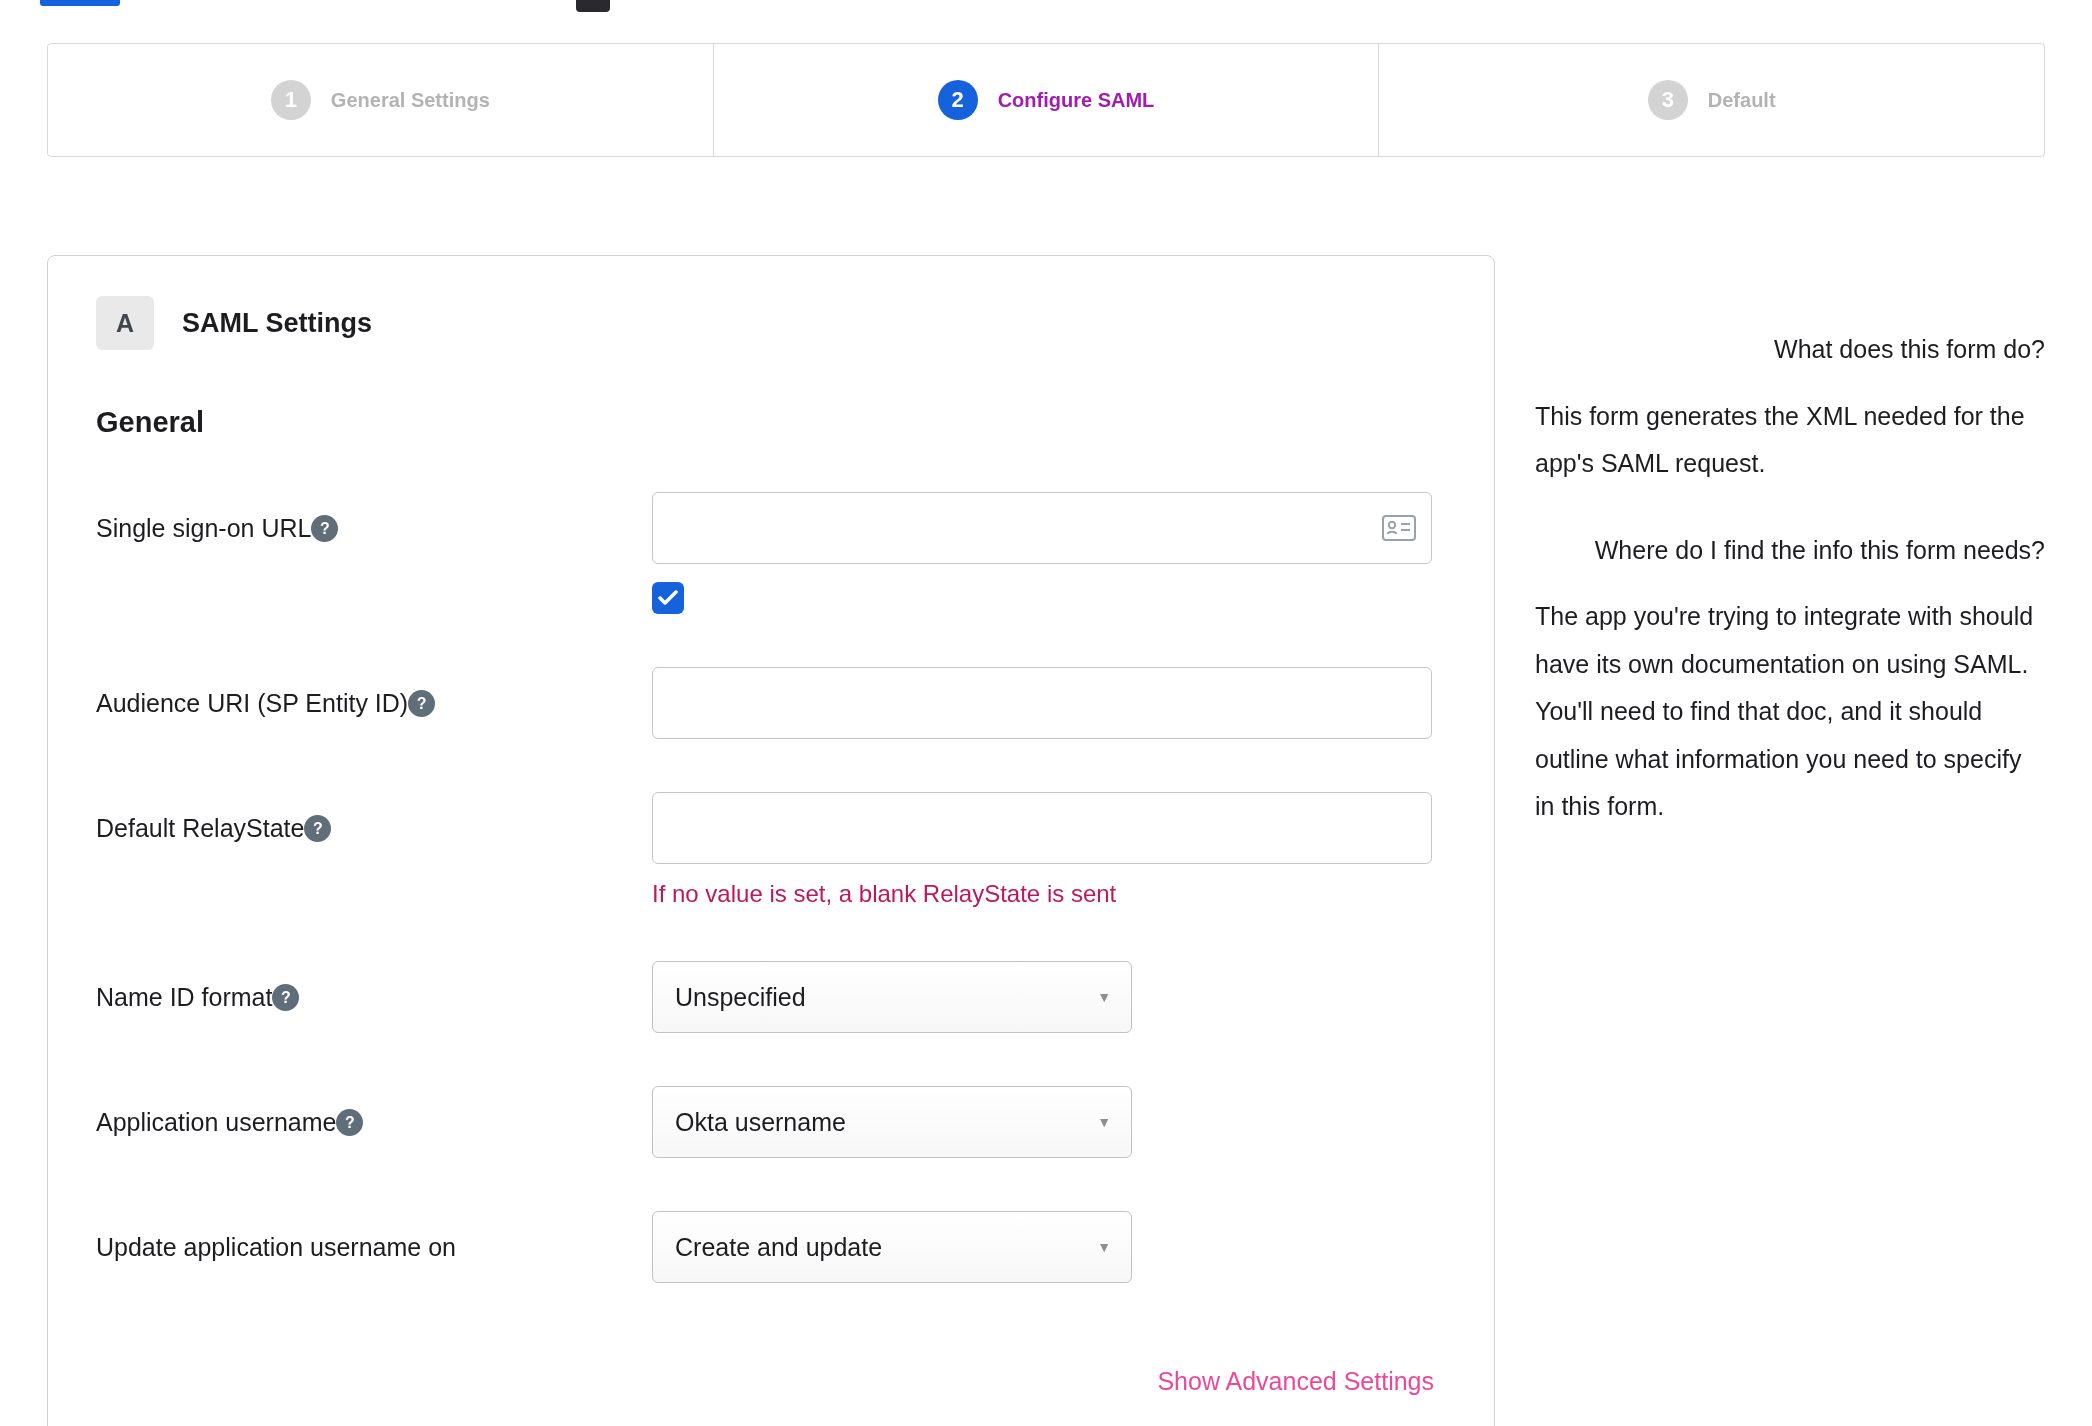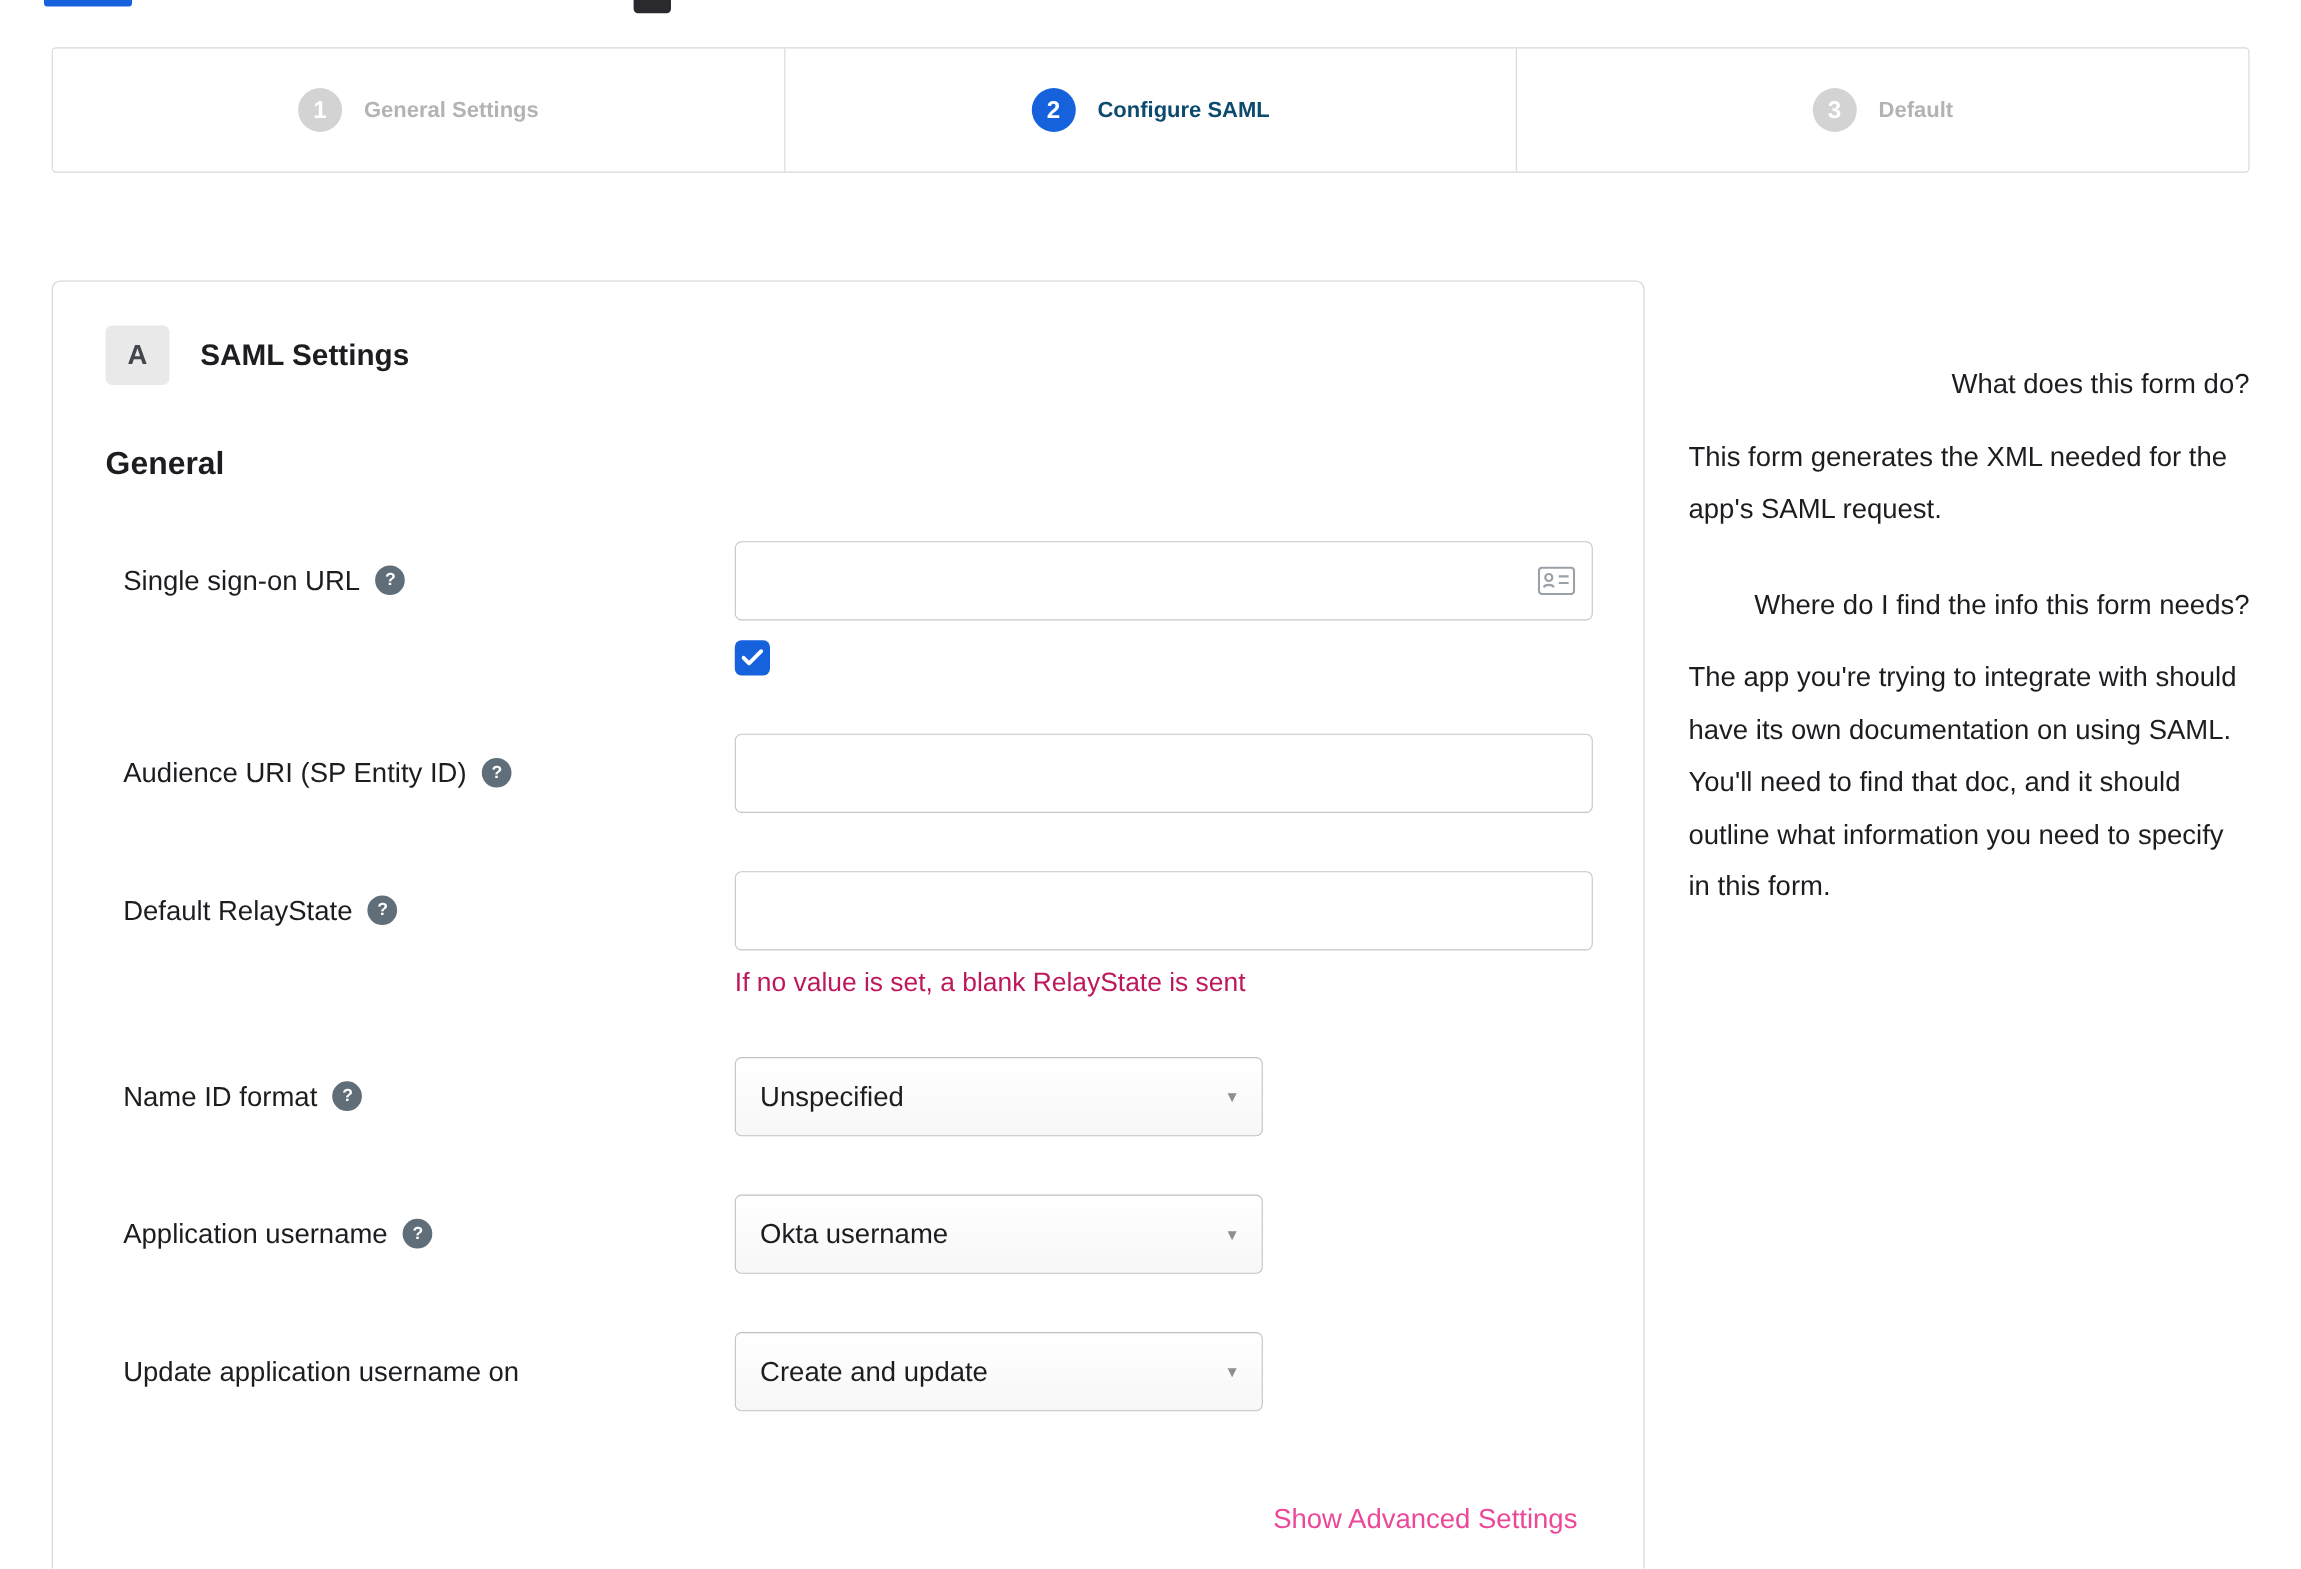--- a/index.html
+++ b/index.html
@@ -34,21 +34,21 @@
   }
   .step + .step { border-left: 1px solid #d8d8d8; }
   .step-circle {
     width: 40px; height: 40px; border-radius: 50%;
     display: inline-flex; align-items: center; justify-content: center;
     font-weight: bold; font-size: 22px; color: #fff;
     background: #d3d3d3; flex: none;
   }
   .step.active .step-circle { background: #1662dd; }
   .step-label { font-size: 20px; font-weight: bold; color: #b3b3b3; }
-  .step.active .step-label { color: #0c4a6e; }
+  .step.active .step-label { color: #a21caf; }
 
   
   .main { display: flex; align-items: flex-start; margin: 98px 47px 0; }
 
   .card {
     width: 1448px; flex: none;
     border: 1px solid #d2d2d2;
     border-radius: 8px;
     background: #fff;
     height: 1210px;
@@ -64,23 +64,22 @@
   }
   .card-title { font-size: 27px; font-weight: bold; }
 
   .section-title { font-size: 29px; font-weight: bold; margin: 56px 0 0 0; }
 
   
   .row { display: flex; margin-top: 53px; }
   .label-cell {
     width: 556px; flex: none;
     padding-top: 22px;
-    display: flex; align-items: flex-start; gap: 14px;
+    display: flex; align-items: center; 
     align-self: flex-start;
-    margin-left: 16px;
   }
   .field-label { font-size: 25px; color: #1d1d21; }
   .help-icon {
     width: 27px; height: 27px; border-radius: 50%;
     background: #5f6e79; color: #fff;
     font-size: 16px; font-weight: bold;
     display: inline-flex; align-items: center; justify-content: center;
     cursor: pointer; flex: none;
   }
 

